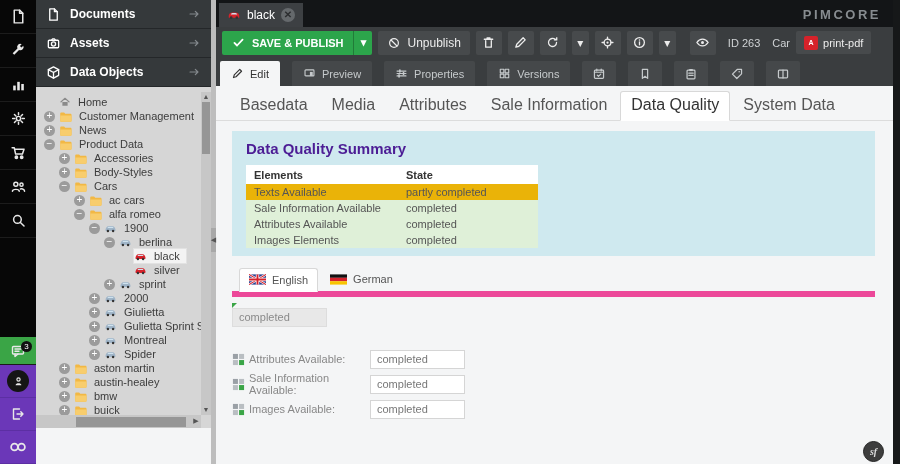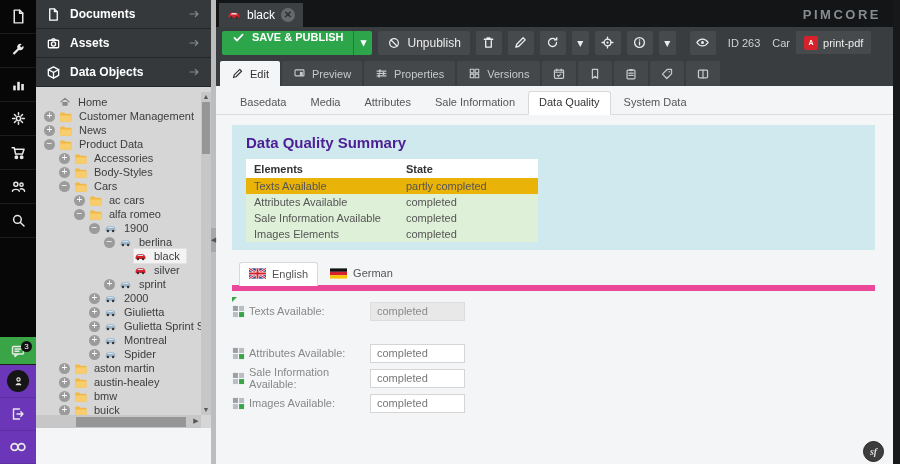--- a/index.html
+++ b/index.html
@@ -65,39 +65,39 @@
           letter-spacing:2.5px; }
 
   #toolbar { height:31px; background:#3a3d3f; display:flex; align-items:center; gap:6px;
              padding:0 6px; flex:0 0 auto; }
   .tb-btn { height:24px; background:#474a4c; border-radius:2px; color:#ececec; display:flex;
             align-items:center; justify-content:center; cursor:pointer; font-size:12px; }
   .tb-icon-btn { width:26px; }
   .tb-caret { width:17px; }
   #save-btn { background:#2ca54b; color:#fff; font-weight:bold; font-size:11px; height:24px;
               border-radius:2px; display:flex; align-items:stretch; cursor:pointer; }
-  #save-main { display:flex; gap:7px; padding:0 10px; }
+  #save-main { display:flex; align-items:center; gap:7px; padding:0 10px; }
   #save-caret { width:19px; display:flex; align-items:center; justify-content:center;
                 border-left:1px solid rgba(0,0,0,.25); }
   #unpublish-btn { gap:6px; padding:0 9px; }
   .tb-text { color:#cfd2d4; font-size:11px; margin-left:6px; }
   #print-btn { gap:5px; padding:0 8px; height:23px; font-size:11px; }
   .pdf-chip { width:14px; height:14px; background:#d6222a; border-radius:2px; color:#fff;
               font-size:7px; font-weight:bold; display:flex; align-items:center; justify-content:center; }
 
-  #editrow { height:28px; background:#3a3d3f; display:flex; align-items:flex-end; gap:2px;
+  #editrow { height:28px; background:#3a3d3f; display:flex; align-items:flex-end; gap:12px;
              padding-left:4px; flex:0 0 auto; }
   .etab { height:25px; background:#45484a; color:#c6cacc; display:flex; align-items:center;
           gap:6px; padding:0 11px; font-size:11px; border-radius:2px 2px 0 0; cursor:pointer; }
   .etab.active { background:#f4f5f6; color:#333; }
   .etab.icononly { width:34px; justify-content:center; }
 
   #content { flex:1 1 auto; background:#f4f5f6; position:relative; overflow:hidden; }
   #content-tabs { display:flex; gap:2px; padding:5px 0 0 13px; border-bottom:1px solid #dcdcdc; }
-  .ctab { padding:4px 10px 5px; font-size:11px; color:#555; cursor:pointer; border:1px solid transparent; }
+  .ctab { padding:4px 10px 5px; font-size:16px; color:#555; cursor:pointer; border:1px solid transparent; }
   .ctab.active { background:#fff; border:1px solid #d8d8d8; border-bottom-color:#fff;
                  border-radius:3px 3px 0 0; margin-bottom:-1px; color:#333; }
 
   #summary-panel { margin:10px 18px 0 16px; background:#cfe9ef; padding:9px 14px 8px; }
   #summary-title { color:#4c1d95; font-size:15px; font-weight:bold; margin-bottom:8px; }
   #summary-table { border-collapse:collapse; width:292px; background:#fff; }
   #summary-table th { text-align:left; font-size:11px; color:#333; padding:4px 8px 3px; background:#fff; }
   #summary-table td { font-size:11px; color:#555; padding:2px 8px; }
   tr.warning td { background:#eab308; }
   tr.success td { background:#dff0d8; }
@@ -818,25 +818,25 @@
               <th>Elements</th>
               <th>State</th>
             </tr>
           </thead>
         <tbody id="summary-body">
             <tr class="warning">
               <td style="width:152px">Texts Available</td>
                   <td>partly completed</td>
             </tr>
             <tr class="success">
-              <td style="width:152px">Attributes Available</td>
+              <td style="width:152px">Sale Information Available</td>
                   <td>completed</td>
             </tr>
             <tr class="success">
-              <td style="width:152px">Sale Information Available</td>
+              <td style="width:152px">Attributes Available</td>
                   <td>completed</td>
             </tr>
             <tr class="success">
               <td style="width:152px">Images Elements</td>
                   <td>completed</td>
             </tr>
           </tbody>
       </table>
     </div>
 
@@ -861,31 +861,20 @@
               <rect y="8" width="20" height="4" fill="#f8c300"></rect>
             </svg>
           </span>
           <span>German</span>
         </div>
       </div>
 
     <div id="fields">
         <div class="field-row gap-after">
           <span class="dirty-flag"></span>
-          <span class="field-label">
-            <span class="dtype-icon">
-              <svg width="13" height="13" viewBox="0 0 14 14">
-                <rect x="1" y="1" width="5.4" height="5.4" fill="#9aa0a6"></rect>
-                <rect x="7.6" y="1" width="5.4" height="5.4" fill="#b9bec2"></rect>
-                <rect x="1" y="7.6" width="5.4" height="5.4" fill="#b9bec2"></rect>
-                <rect x="7.6" y="7.6" width="5.4" height="5.4" fill="#3aa546"></rect>
-              </svg>
-            </span>
-     <span>Texts Available:</span>
-          </span>
      <input class="field-input readonly" value="completed" readonly="" style="">
         </div>
         <div class="field-row">
           <span class="field-label">
             <span class="dtype-icon">
               <svg width="13" height="13" viewBox="0 0 14 14">
                 <rect x="1" y="1" width="5.4" height="5.4" fill="#9aa0a6"></rect>
                 <rect x="7.6" y="1" width="5.4" height="5.4" fill="#b9bec2"></rect>
                 <rect x="1" y="7.6" width="5.4" height="5.4" fill="#b9bec2"></rect>
                 <rect x="7.6" y="7.6" width="5.4" height="5.4" fill="#3aa546"></rect>

